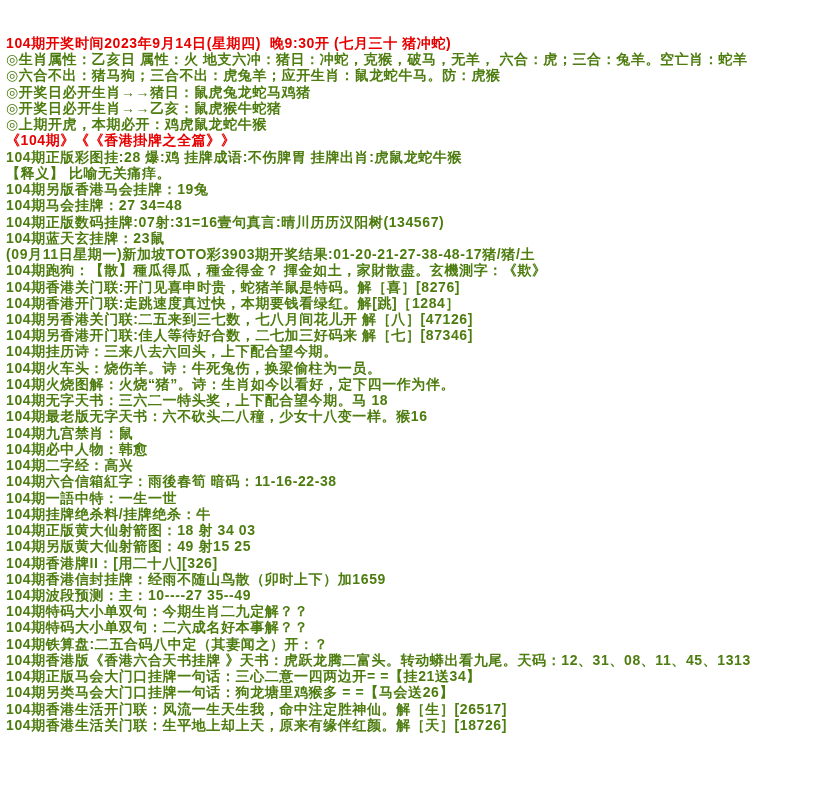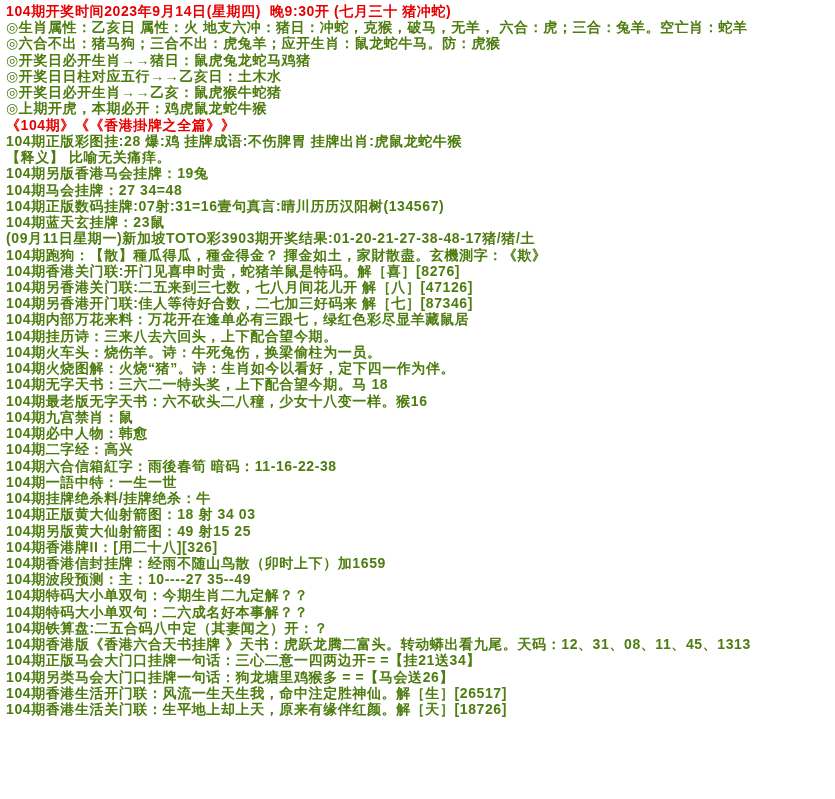--- a/index.html
+++ b/index.html
@@ -8,20 +8,21 @@
     background: #ffffff;
   }
   body {
     width: 835px;
     height: 799px;
     overflow: hidden;
     font-family: "Liberation Sans", "DejaVu Sans", sans-serif;
   }
   .content {
     padding: 3px 0 0 6px;
+    margin-top: 32px;
   }
   .line {
     height: 16.24px;
     line-height: 16.24px;
     font-size: 14px;
     font-weight: bold;
     letter-spacing: 0.6px;
     color: #4d7c0f;
     white-space: pre;
   }
@@ -31,36 +32,35 @@
 </style>
 </head>
 <body>
 
 <div class="content">
   <div id="content-lines">
       <div class="line red">104期开奖时间2023年9月14日(星期四)  晚9:30开 (七月三十 猪冲蛇)</div>
       <div class="line">◎生肖属性：乙亥日 属性：火 地支六冲：猪日：冲蛇，克猴，破马，无羊， 六合：虎；三合：兔羊。空亡肖：蛇羊</div>
       <div class="line">◎六合不出：猪马狗；三合不出：虎兔羊；应开生肖：鼠龙蛇牛马。防：虎猴</div>
       <div class="line">◎开奖日必开生肖→→猪日：鼠虎兔龙蛇马鸡猪</div>
-      <div class="line">◎开奖日日柱对应五行→→乙亥日：土木水</div>
       <div class="line">◎开奖日必开生肖→→乙亥：鼠虎猴牛蛇猪</div>
       <div class="line">◎上期开虎，本期必开：鸡虎鼠龙蛇牛猴</div>
       <div class="line red">《104期》《《香港掛牌之全篇》》</div>
       <div class="line">104期正版彩图挂:28 爆:鸡 挂牌成语:不伤脾胃 挂牌出肖:虎鼠龙蛇牛猴</div>
       <div class="line">【释义】 比喻无关痛痒。</div>
       <div class="line">104期另版香港马会挂牌：19兔</div>
       <div class="line">104期马会挂牌：27 34=48</div>
       <div class="line">104期正版数码挂牌:07射:31=16壹句真言:晴川历历汉阳树(134567)</div>
       <div class="line">104期蓝天玄挂牌：23鼠</div>
       <div class="line">(09月11日星期一)新加坡TOTO彩3903期开奖结果:01-20-21-27-38-48-17猪/猪/土</div>
       <div class="line">104期跑狗：【散】種瓜得瓜，種金得金？ 揮金如土，家財散盡。玄機測字：《欺》</div>
       <div class="line">104期香港关门联:开门见喜申时贵，蛇猪羊鼠是特码。解［喜］[8276]</div>
+      <div class="line">104期香港开门联:走跳速度真过快，本期要钱看绿红。解[跳]［1284］</div>
       <div class="line">104期另香港关门联:二五来到三七数，七八月间花儿开 解［八］[47126]</div>
       <div class="line">104期另香港开门联:佳人等待好合数，二七加三好码来 解［七］[87346]</div>
-      <div class="line">104期内部万花来料：万花开在逢单必有三跟七，绿红色彩尽显羊藏鼠居</div>
       <div class="line">104期挂历诗：三来八去六回头，上下配合望今期。</div>
       <div class="line">104期火车头：烧伤羊。诗：牛死兔伤，换梁偷柱为一员。</div>
       <div class="line">104期火烧图解：火烧“猪”。诗：生肖如今以看好，定下四一作为伴。</div>
       <div class="line">104期无字天书：三六二一特头奖，上下配合望今期。马 18</div>
       <div class="line">104期最老版无字天书：六不砍头二八穜，少女十八变一样。猴16</div>
       <div class="line">104期九宫禁肖：鼠</div>
       <div class="line">104期必中人物：韩愈</div>
       <div class="line">104期二字经：高兴</div>
       <div class="line">104期六合信箱紅字：雨後春筍 暗码：11-16-22-38</div>
       <div class="line">104期一語中特：一生一世</div>

